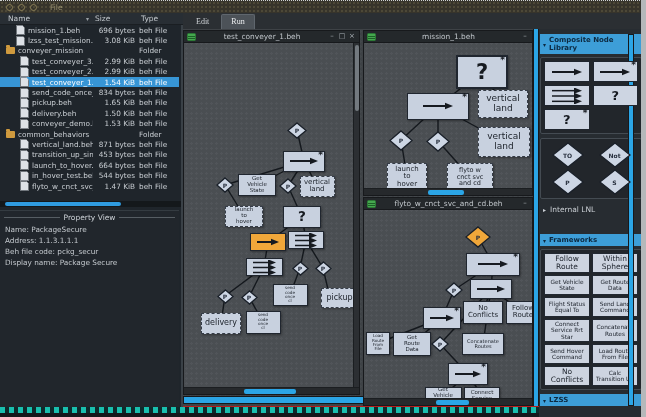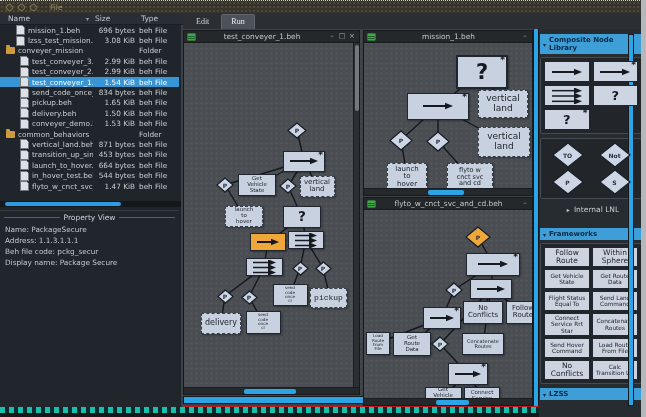--- a/index.html
+++ b/index.html
@@ -84,21 +84,21 @@
     gap:3px;align-items:center;margin:2px 9px 3px 1px;}
   .harrow{font-size:6px;}
   .sbox{margin:0 9px 4px 1px;border:1px solid #444b52;background:#22262b;padding:3px;border-radius:2px;}
   .cgrid{display:grid;grid-template-columns:1fr 1fr;gap:3px;}
   .libbtn{position:relative;height:21px;background:#cdd5e2;border:1.2px solid #1f252e;
     display:flex;align-items:center;justify-content:center;box-sizing:border-box;}
   .dgrid{display:grid;grid-template-columns:1fr 1fr;row-gap:1px;justify-items:center;}
   .dcell{position:relative;width:32px;height:26px;}
   .dlabel2{position:absolute;inset:0;display:flex;align-items:center;justify-content:center;
     font-size:6px;font-weight:bold;color:#28303e;}
-  .ilabel{font-size:7.5px;color:#c9ced3;margin:6px 8px 14px 4px;display:flex;gap:4px;align-items:center;justify-content:center;}
+  .ilabel{font-size:7.5px;color:#c9ced3;margin:6px 8px 20px 4px;display:flex;gap:4px;align-items:center;}
   .fgrid{display:grid;grid-template-columns:1fr 1fr;gap:2px;}
   .fbtn{min-height:20px;background:#cdd4e0;border:1.2px solid #222831;color:#1c222b;display:flex;
     align-items:center;justify-content:center;text-align:center;line-height:1.08;padding:1px;box-sizing:border-box;}
   .rpscroll{position:absolute;left:89px;top:5px;width:6px;height:372px;background:#2ba5e6;border:1px solid #17191c;box-sizing:border-box;}
   
   .teal{position:absolute;left:0;top:407px;width:646px;height:6px;z-index:4;
     background:repeating-linear-gradient(90deg,#19bfae 0 5px,#0e2a2b 5px 9px);}
   .botbar{position:absolute;left:0;top:413px;width:646px;height:4px;background:#15181b;z-index:4;}
   .greyedge{position:absolute;left:641px;top:0;width:5px;height:417px;background:#b5b8ba;z-index:6;}
 </style>
@@ -351,21 +351,21 @@
               <polygon points="8.5,0.9 16.1,7.5 8.5,14.1 0.9,7.5" fill="#cdd6e4" stroke="#1a2029" stroke-width="1.3"></polygon>
             </svg><span class="dlabel">P</span></div>
           <div class="node rnode" style="left: 88.5px; top: 241px; width: 35px; height: 22px;">
             <div class="nlines" style="font-size: 4.2px;">
               <div>send</div>
               <div>code</div>
               <div>once</div>
               <div>cl</div>
             </div>
           </div>
-          <div class="node rnode dashed" style="left: 126px; top: 245px; width: 37px; height: 20px; font-family: Liberation Mono, monospace;">
+          <div class="node rnode dashed" style="left: 137px; top: 245px; width: 37px; height: 20px;">
             <div class="nlines" style="font-size: 8px;">
               <div>pickup</div>
             </div>
           </div>
           <div class="node rnode dashed" style="left: 17px; top: 269.5px; width: 40px; height: 21px;">
             <div class="nlines" style="font-size: 8px;">
               <div>delivery</div>
             </div>
           </div>
           <div class="node rnode" style="left: 61.5px; top: 267.5px; width: 35px; height: 23px;">

